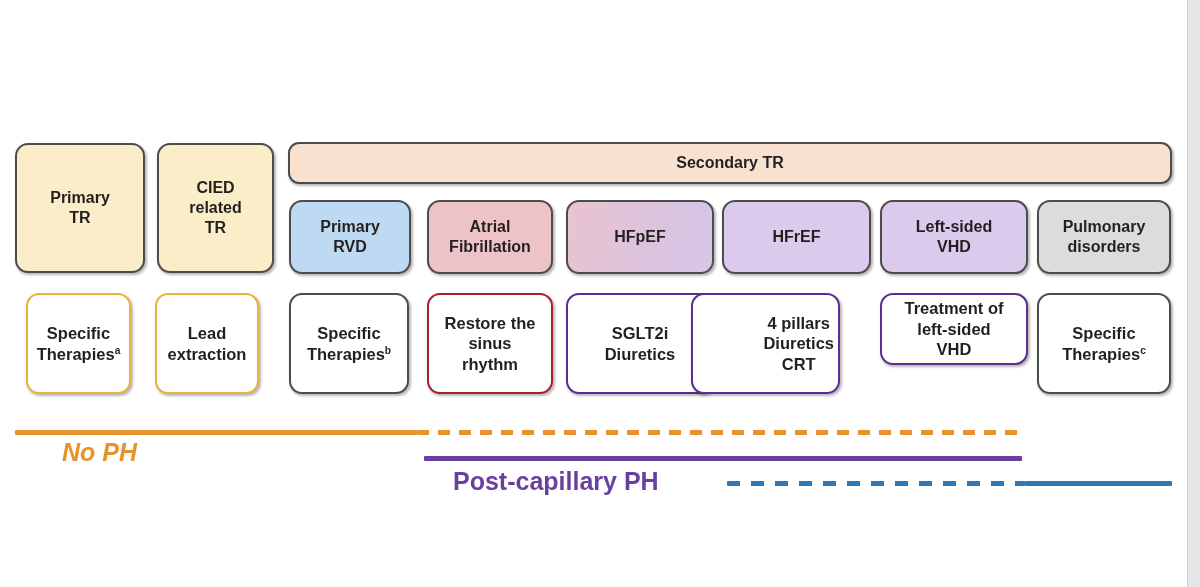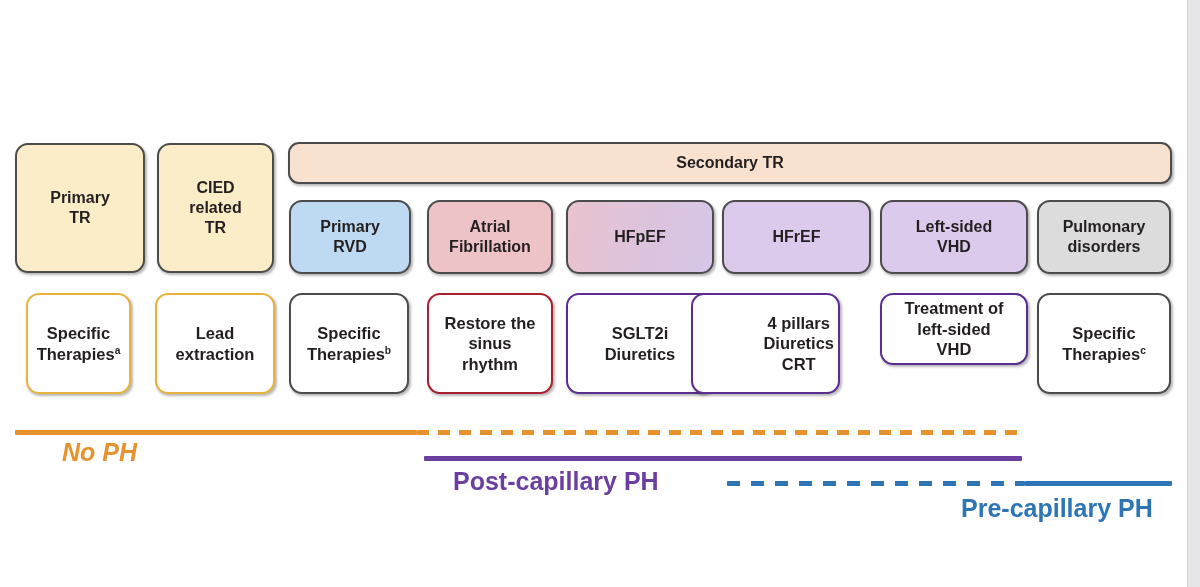--- a/index.html
+++ b/index.html
@@ -116,21 +116,21 @@
     <div class="node n-lsvhd" style="left:880px; top:200px; width:148px; height:74px;">
       <span>Left-sided<br>VHD</span>
     </div>
     <div class="node n-pulm" style="left:1037px; top:200px; width:134px; height:74px;">
       <span>Pulmonary<br>disorders</span>
     </div>
 
     <div class="node therapy b-orange" style="left:26px; top:293px; width:105px; height:101px;">
       <span><span>Specific<br>Therapies</span><sup>a</sup></span>
     </div>
-    <div class="node therapy b-orange" style="left:155px; top:293px; width:120px; height:101px;">
+    <div class="node therapy b-orange" style="left:155px; top:293px; width:104px; height:101px;">
       <span><span>Lead<br>extraction</span><sup></sup></span>
     </div>
     <div class="node therapy b-gray" style="left:289px; top:293px; width:120px; height:101px;">
       <span><span>Specific<br>Therapies</span><sup>b</sup></span>
     </div>
     <div class="node therapy b-red" style="left:427px; top:293px; width:126px; height:101px;">
       <span><span>Restore the<br>sinus<br>rhythm</span><sup></sup></span>
     </div>
     <div class="node therapy b-purple" style="left:566px; top:293px; width:148px; height:101px;">
       <span><span>SGLT2i<br>Diuretics</span><sup></sup></span>
@@ -149,16 +149,15 @@
 
   <div class="seg solid-orange" style="left:15px; top:430px; width:402px;"></div>
   <div class="seg dash-orange" style="left:417px; top:430px; width:607px;"></div>
   <div class="ph-label lbl-orange" style="left:62px; top:438px;">No PH</div>
 
   <div class="seg solid-purple" style="left:424px; top:456px; width:598px;"></div>
   <div class="ph-label lbl-purple" style="left:453px; top:467px;">Post-capillary PH</div>
 
   <div class="seg dash-blue" style="left:727px; top:481px; width:298px;"></div>
   <div class="seg solid-blue" style="left:1025px; top:481px; width:147px;"></div>
-  <div class="ph-label lbl-blue" style="left:961px; top:494px;">Pre-capillary PH</div>
 
   <div class="page-edge"></div>
 </div>
 
 </body></html>

